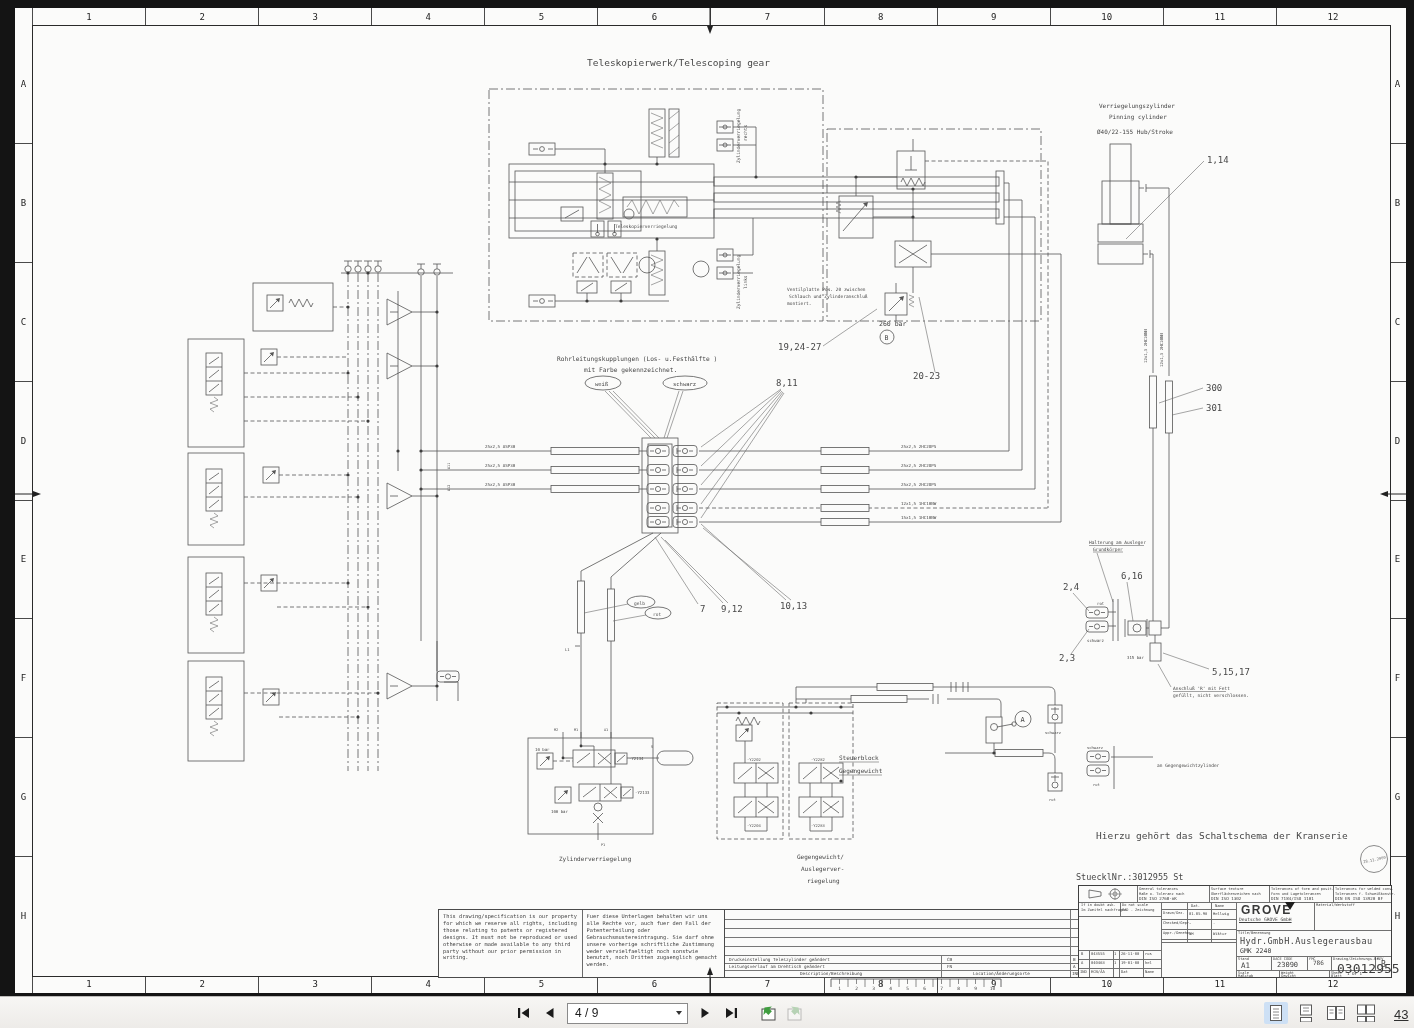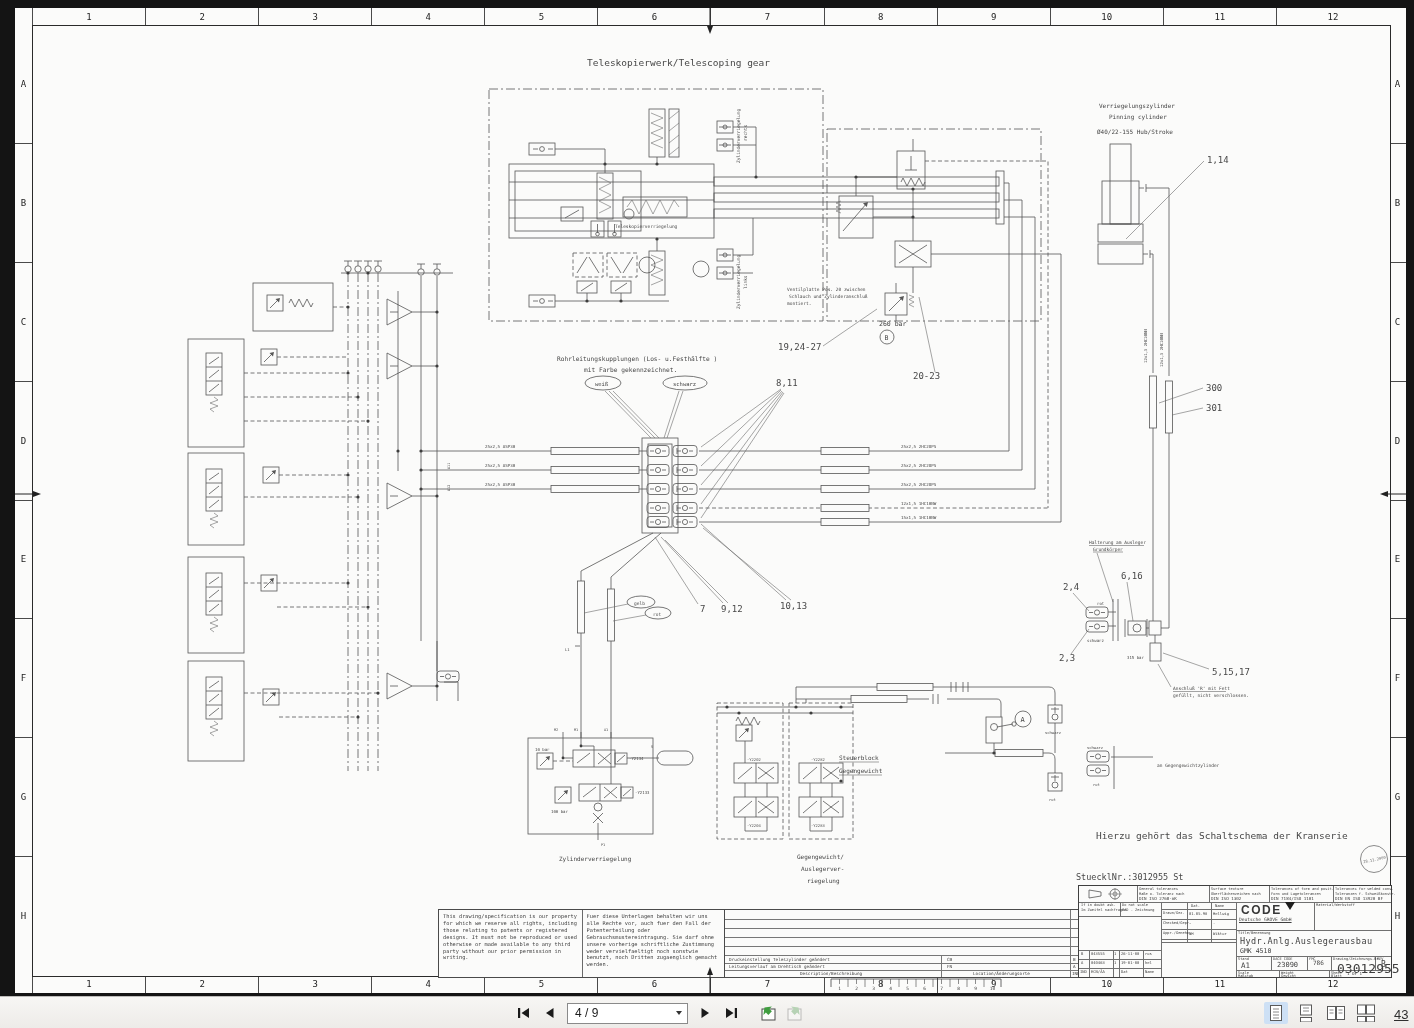--- a/index.html
+++ b/index.html
@@ -700,30 +700,30 @@
       <span class="f35" style="left:2px;top:74px">A</span>
       <span class="f35" style="left:12px;top:74px">040463</span>
       <span class="f35" style="left:35px;top:74px">1</span>
       <span class="f35" style="left:42px;top:74px">19-01-00</span>
       <span class="f35" style="left:66px;top:74px">hel</span>
       <span class="f35" style="left:1px;top:83px">IND</span>
       <span class="f35" style="left:12px;top:83px">ECN/ÄA</span>
       <span class="f35" style="left:42px;top:83px">Dat</span>
       <span class="f35" style="left:66px;top:83px">Name</span>
 
-      <span style="left:162px;top:17px;font:bold 12px 'Liberation Sans',sans-serif;letter-spacing:1.5px;color:#383838">CODE</span>
+      <span style="left:162px;top:17px;font:bold 12px 'Liberation Sans',sans-serif;letter-spacing:1.5px;color:#383838">GROVE</span>
       <svg style="position:absolute;left:206px;top:16px" width="10" height="8">
           <path d="M0 0h10L5 8Z" fill="#1d1d1d"></path>
         </svg>
       <span class="f45" style="left:160px;top:31px;text-decoration:underline">Deutsche GROVE GmbH</span>
       <span class="f30" style="left:237px;top:17px">Material/Werkstoff</span>
 
       <span class="f30" style="left:159px;top:45px">Title/Benennung</span>
-      <span style="left:161px;top:50px;font-size:8.5px;letter-spacing:.4px">Hydr.Anlg.Auslegerausbau</span>
-      <span style="left:161px;top:61px;font-size:6.5px">GMK 4510</span>
+      <span style="left:161px;top:50px;font-size:8.5px;letter-spacing:.4px">Hydr.GmbH.Auslegerausbau</span>
+      <span style="left:161px;top:61px;font-size:6.5px">GMK 2240</span>
 
       <span class="f30" style="left:159px;top:70.5px">Stand</span>
       <span style="left:162px;top:75px;font-size:7.5px">A1</span>
       <span class="f30" style="left:194px;top:70.5px">DACE CODE</span>
       <span style="left:198px;top:75px;font-size:7px">23090</span>
       <span class="f30" style="left:230px;top:70.5px">FMC</span>
       <span style="left:234px;top:73px;font-size:6px">786</span>
       <span class="f30" style="left:254px;top:70.5px">Drawing/Zeichnungs-Nr.</span>
       <span style="left:258px;top:74.5px;font-size:13px">03012955</span>
       <span class="f30" style="left:298px;top:70.5px">REV</span>

